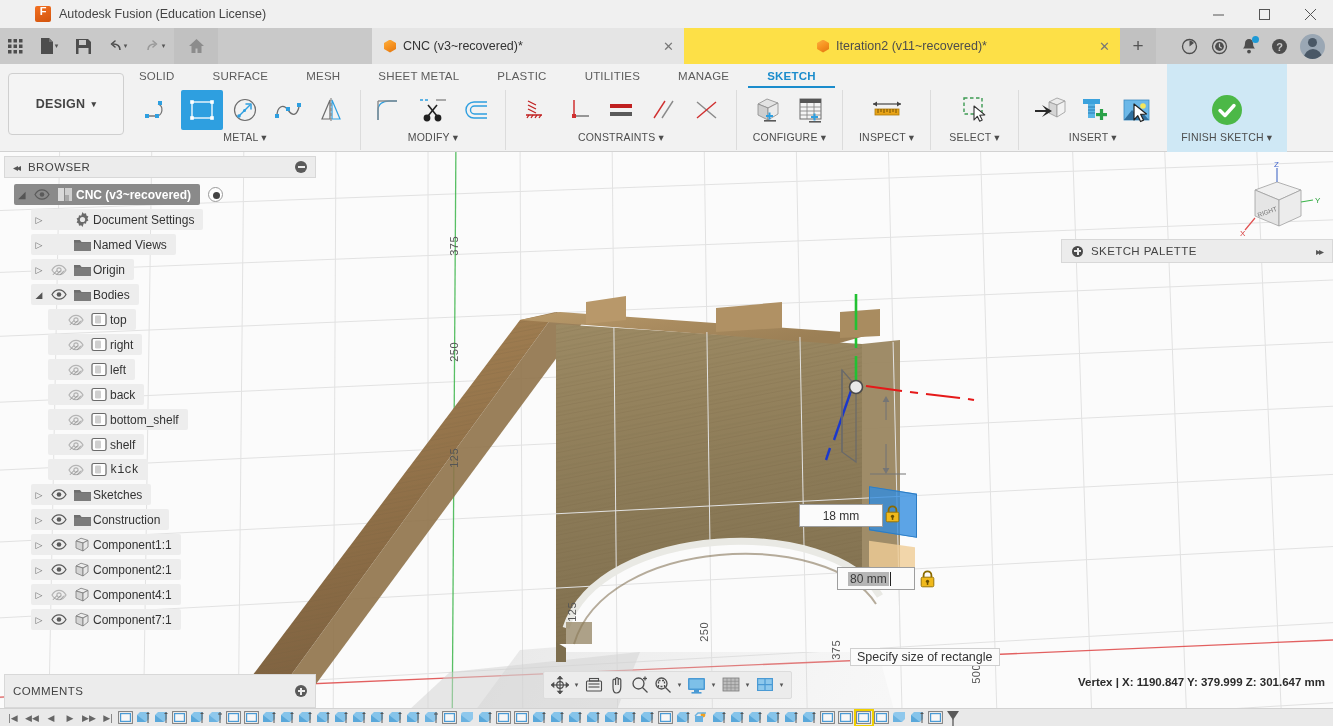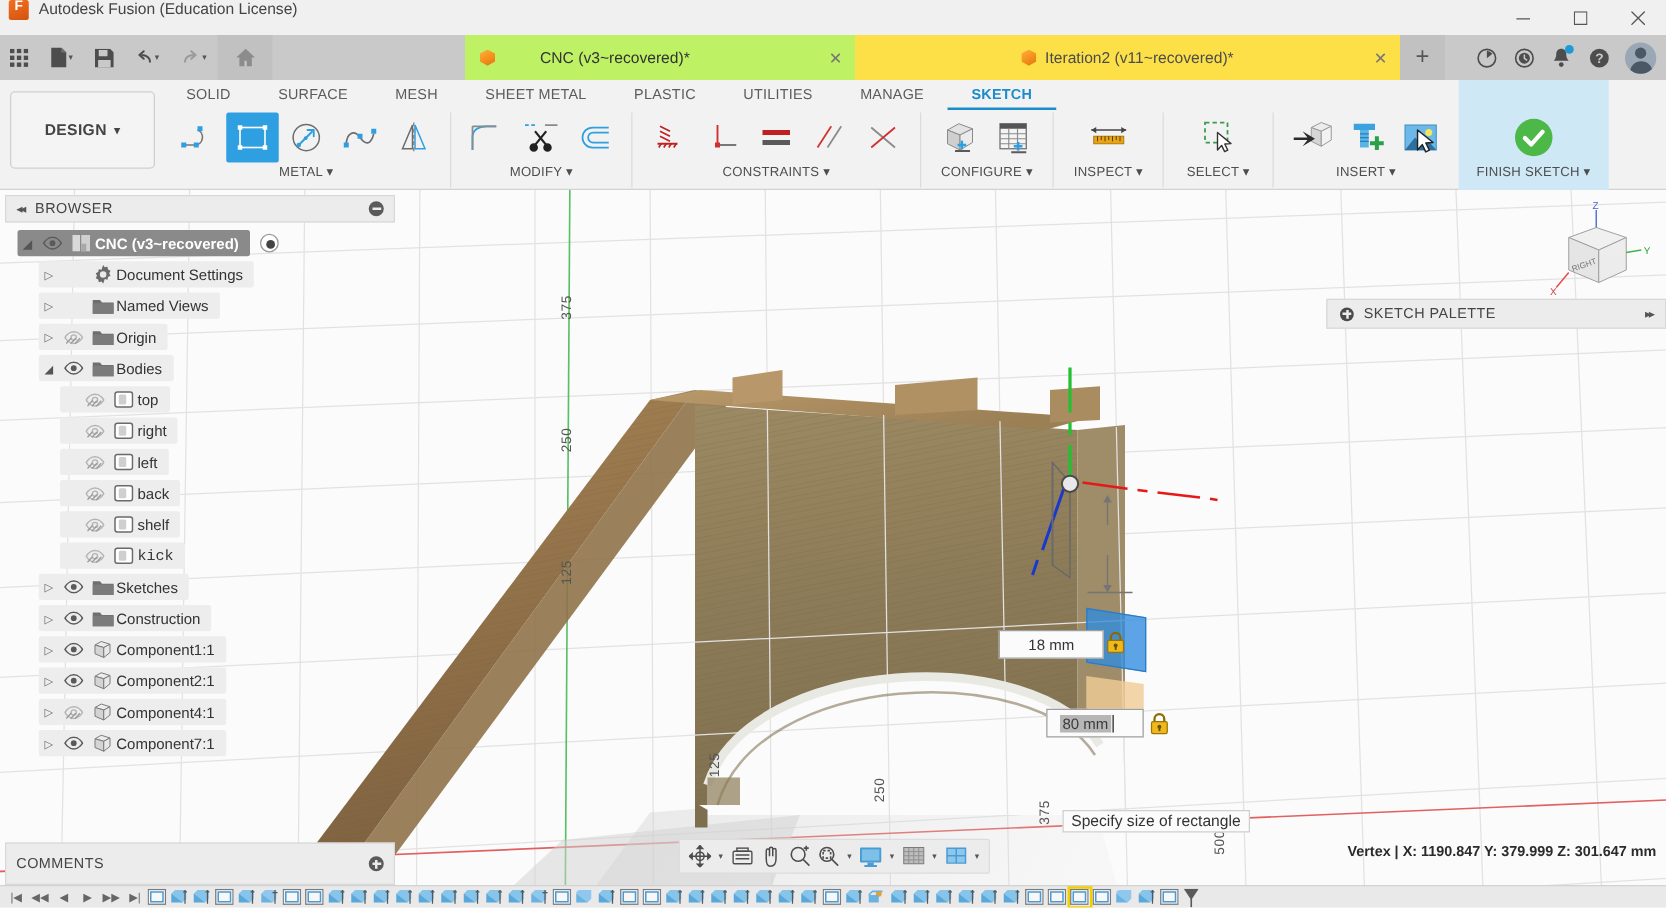--- a/index.html
+++ b/index.html
@@ -9,21 +9,21 @@
     font-size: 12px;
     color: #333;
     background:#f0f0f0;
     -webkit-font-smoothing: antialiased;
   }
   .app { position:relative; width:1333px; height:726px; }
 
   
   .titlebar {
     position:absolute; left:0; top:0; width:1333px; height:28px;
-    background:#f0f0f0; display:flex; 
+    background:#f0f0f0; display:flex; align-items:center;padding-left:28px;
   }
   .app-logo {
     width:16px; height:16px; margin-left:7px; margin-right:8px;
     background:linear-gradient(160deg,#f37021,#d2540d);
     border-radius:2px; position:relative; flex:none;
   }
   .app-logo:after{
     content:"F"; position:absolute; left:0; top:-1px; width:16px;
     text-align:center; font-size:11px; font-weight:bold; color:#fff;
     font-family:"Liberation Sans",sans-serif;
@@ -46,21 +46,21 @@
     color:#555; position:relative;
   }
   .qat-btn.wide { width:38px; }
   .qat-home { width:44px; height:36px; background:#c1c1c1; display:flex; align-items:center; justify-content:center;}
   .caret { font-size:7px; color:#555; margin-left:1px; }
 
   .tab {
     position:absolute; top:0; height:36px; display:flex; align-items:center;
     font-size:12.5px; color:#555;
   }
-  .tab.active { background:#bef264; color:#333;gap:29px; }
+  .tab.active { background:#e5e5e5; color:#333; }
   .tab.inactive { background:#fde047; color:#4d4d4d; }
   .tab .cube {
     width:12px;height:13px;margin-right:7px;flex:none;
     background:linear-gradient(150deg,#fbb040 0%,#f79421 45%,#e0730f 100%);
     clip-path:polygon(50% 0,100% 26%,100% 74%,50% 100%,0 74%,0 26%);
   }
   .tab .tabclose { position:absolute; right:10px; top:11px; font-size:13px; color:#777; }
   .tab-plus {
     position:absolute; left:1120px; top:0; width:36px; height:36px;
     display:flex; align-items:center; justify-content:center; background:#c1c1c1;
@@ -74,21 +74,21 @@
   }
   .avatar:before{content:"";position:absolute;left:8px;top:4px;width:9px;height:9px;border-radius:50%;background:#4a5866;}
   .avatar:after{content:"";position:absolute;left:3.5px;top:15px;width:18px;height:14px;border-radius:9px 9px 0 0;background:#4a5866;}
   .notif-dot{ position:absolute; right:5px; top:8px; width:7px;height:7px;border-radius:50%;background:#1e9ad6; }
 
   
   .ribbon {
     position:absolute; left:0; top:64px; width:1333px; height:88px;
     background:#f2f2f2; border-bottom:1px solid #d2d2d2;
   }
-  .ribbon-tabs { position:absolute; left:130px; top:0; height:24px; display:flex; }
+  .ribbon-tabs { position:absolute; left:120px; top:0; height:24px; display:flex; }
   .rtab {
     padding:0 19px; height:24px; line-height:24px; font-size:11.5px;
     color:#5c5c5c; letter-spacing:.2px;
   }
   .rtab.on { color:#1b8ccc; border-bottom:2px solid #1b8ccc; font-weight:bold;}
   .design-btn {
     position:absolute; left:8px; top:9px; width:116px; height:62px;
     border:1px solid #cfcfcf; border-radius:4px; background:#f4f4f4;
     display:flex; align-items:center; justify-content:center;
     font-size:12.5px; font-weight:bold; color:#444; letter-spacing:.3px;
@@ -995,20 +995,43 @@
                   <line x1="9" y1="11" x2="13" y2="6.6"></line>
                 </g>
               </svg>
             </span>
             <span class="nicon">
               <svg width="16" height="15" viewBox="0 0 16 15">
                 <rect x="1" y="1.5" width="14" height="12" rx="1.8" fill="#fff" stroke="#6a6a6a" stroke-width="1.2"></rect>
                 <rect x="4" y="3.5" width="6" height="8" rx="1.2" fill="#cfcfcf"></rect>
               </svg>
             </span>
+            <span class="nlabel">bottom_shelf</span>
+          </div>
+        </div>
+        <div class="node" style="padding-left: 44px;">
+          <div class="nrow">
+            <span class="arrow"></span>
+            <span class="eye">
+              <svg width="16" height="12" viewBox="0 0 16 12">
+                <path d="M8 1.3C3.6 1.3 1 6 1 6s2.6 4.7 7 4.7S15 6 15 6 12.4 1.3 8 1.3z" fill="none" stroke="#b4b4b4" stroke-width="1.2"></path>
+                <circle cx="8" cy="6" r="2.1" fill="none" stroke="#b4b4b4" stroke-width="1.1"></circle>
+                <g stroke="#9a9a9a" stroke-width="1">
+                  <line x1="2" y1="10.8" x2="6" y2="6.4"></line>
+                  <line x1="5.5" y1="11" x2="9.5" y2="6.6"></line>
+                  <line x1="9" y1="11" x2="13" y2="6.6"></line>
+                </g>
+              </svg>
+            </span>
+            <span class="nicon">
+              <svg width="16" height="15" viewBox="0 0 16 15">
+                <rect x="1" y="1.5" width="14" height="12" rx="1.8" fill="#fff" stroke="#6a6a6a" stroke-width="1.2"></rect>
+                <rect x="4" y="3.5" width="6" height="8" rx="1.2" fill="#cfcfcf"></rect>
+              </svg>
+            </span>
             <span class="nlabel">shelf</span>
           </div>
         </div>
         <div class="node" style="padding-left: 44px; font-family: Liberation Mono, monospace;">
           <div class="nrow">
             <span class="arrow"></span>
             <span class="eye">
               <svg width="16" height="12" viewBox="0 0 16 12">
                 <path d="M8 1.3C3.6 1.3 1 6 1 6s2.6 4.7 7 4.7S15 6 15 6 12.4 1.3 8 1.3z" fill="none" stroke="#b4b4b4" stroke-width="1.2"></path>
                 <circle cx="8" cy="6" r="2.1" fill="none" stroke="#b4b4b4" stroke-width="1.1"></circle>

